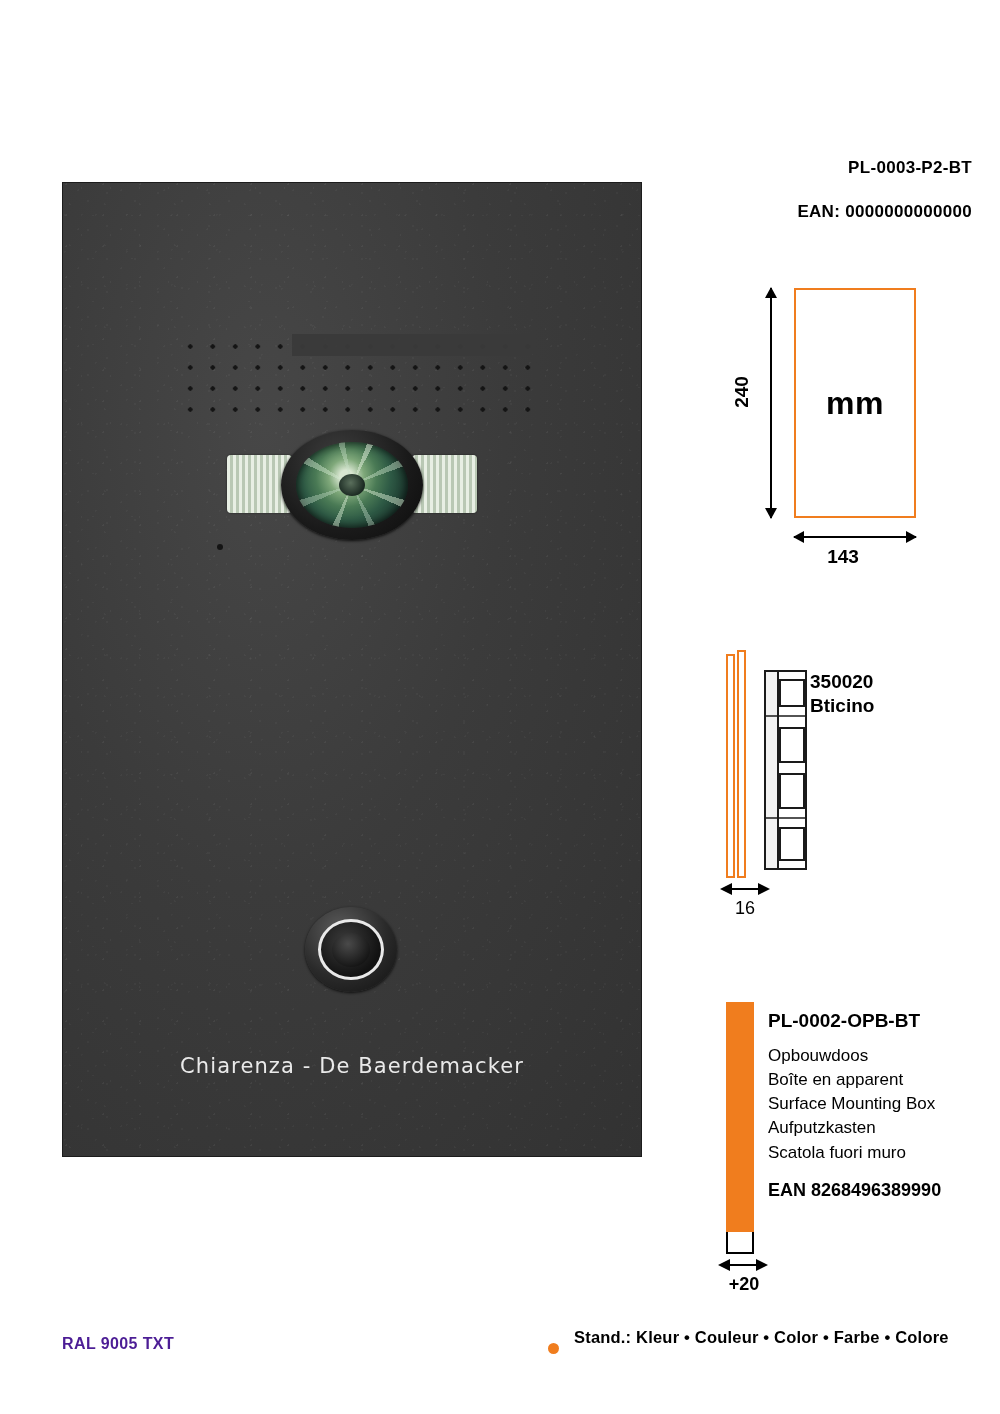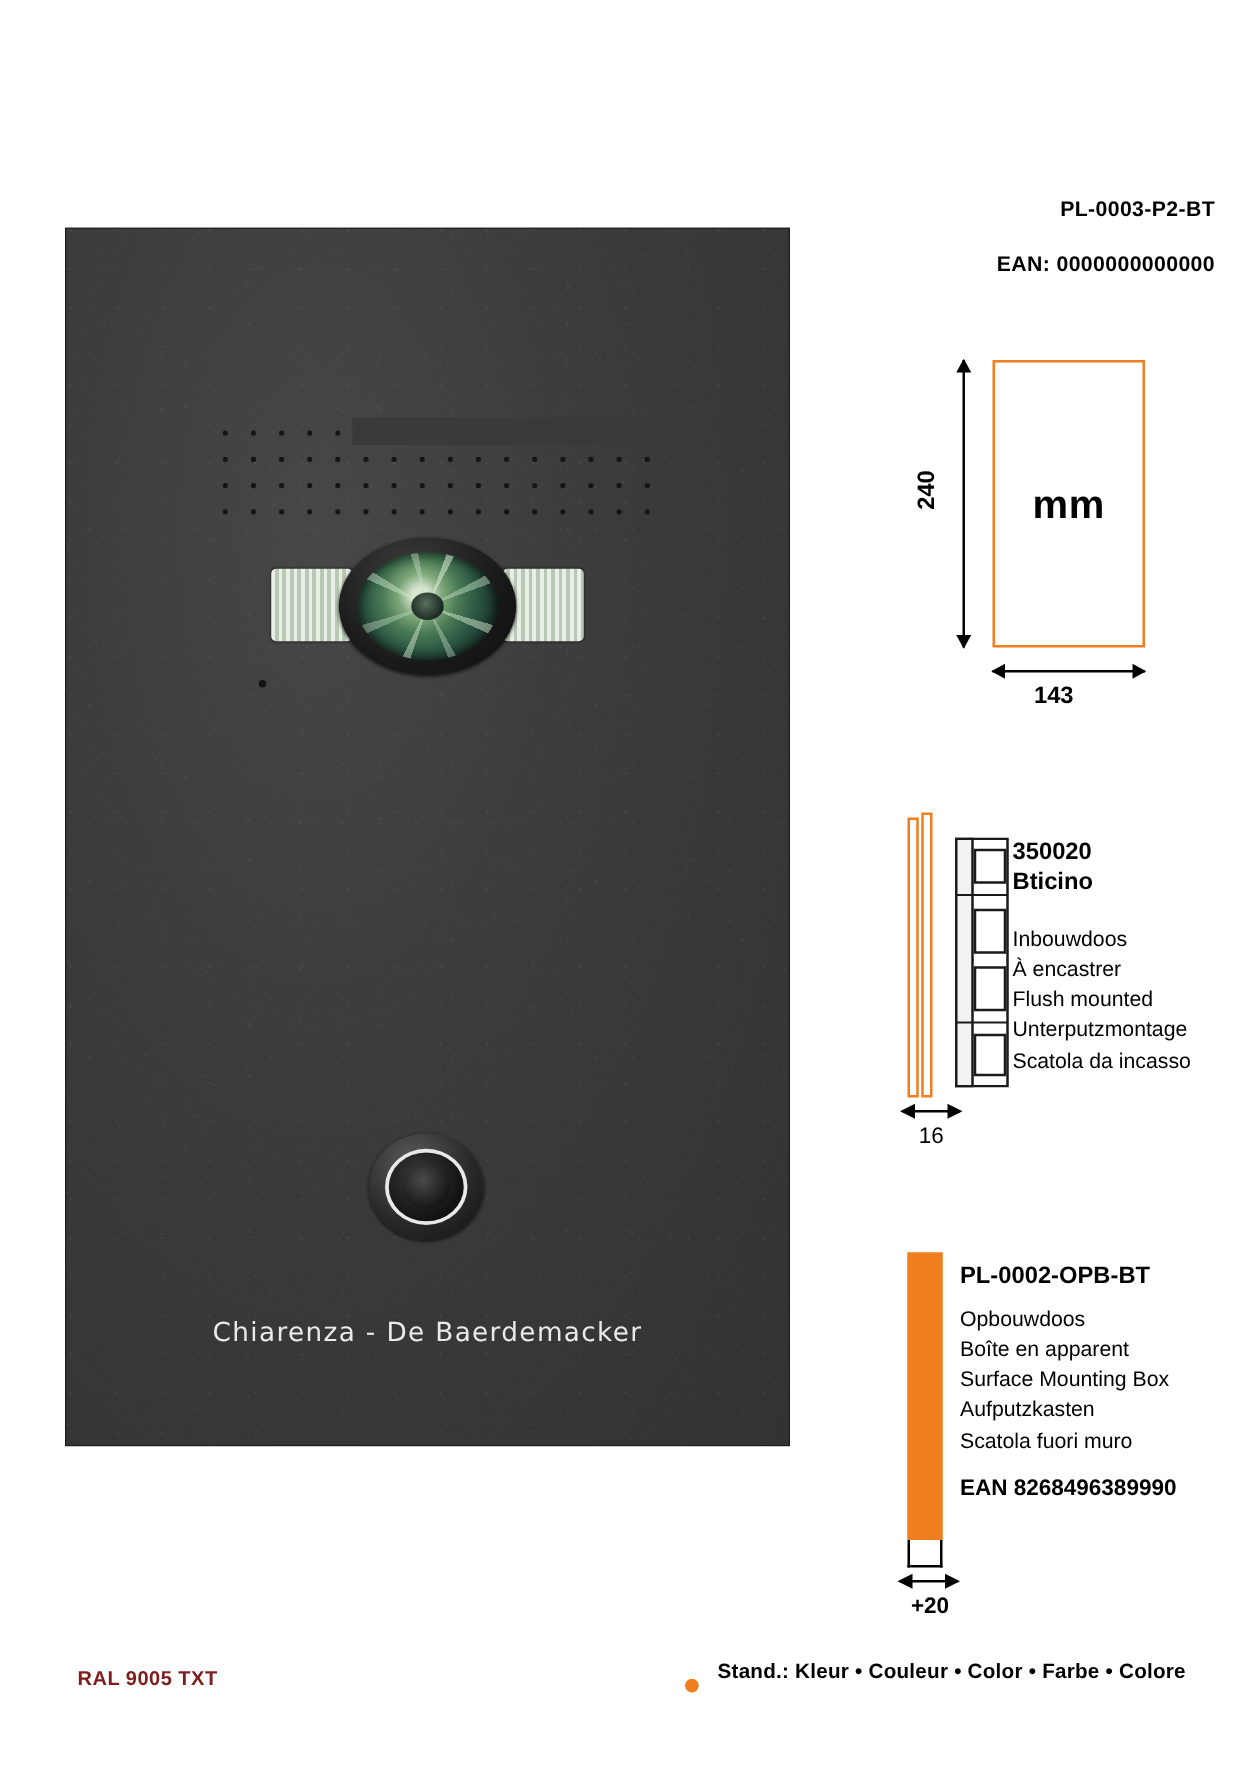--- a/index.html
+++ b/index.html
@@ -12,21 +12,21 @@
     height: 1414px;
     position: relative;
     font-family: "Liberation Sans", sans-serif;
     color: #000000;
     overflow: hidden;
   }
 
   
   .panel {
     position: absolute;
-    left: 52px;
+    left: 62px;
     top: 182px;
     width: 580px;
     height: 975px;
     background:
       radial-gradient(ellipse at 35% 25%, #474747 0%, #3b3b3b 45%, #323232 100%);
     box-shadow: 0 0 0 1px #1c1c1c inset;
   }
   .panel-grain {
     position: absolute;
     inset: 0;
@@ -178,21 +178,21 @@
     font-size: 21px;
     letter-spacing: 1.1px;
   }
 
   .ral-label {
     position: absolute;
     left: 62px;
     top: 1335px;
     font-size: 16px;
     font-weight: bold;
-    color: #7f1d1d;
+    color: #4c1d95;
     letter-spacing: .4px;
   }
 
   
   .codes {
     position: absolute;
     right: 28px;
     top: 158px;
     text-align: right;
     font-size: 17px;
@@ -516,27 +516,20 @@
   </svg>
 
   <div class="flush-dim"></div>
   <div class="flush-dim-label">16</div>
 
   <div class="flush-title">
     <div>350020</div>
     <div>Bticino</div>
   </div>
 
-  <div class="flush-list">
-    <div>Inbouwdoos</div>
-    <div>À encastrer</div>
-    <div>Flush mounted</div>
-    <div>Unterputzmontage</div>
-    <div>Scatola da incasso</div>
-  </div>
 </div>
 
 <div class="surf-block">
   <div class="surf-bar"></div>
   <div class="surf-tail"></div>
   <div class="surf-dim"></div>
   <div class="surf-dim-label">+20</div>
 
   <div class="surf-title">PL-0002-OPB-BT</div>
 

